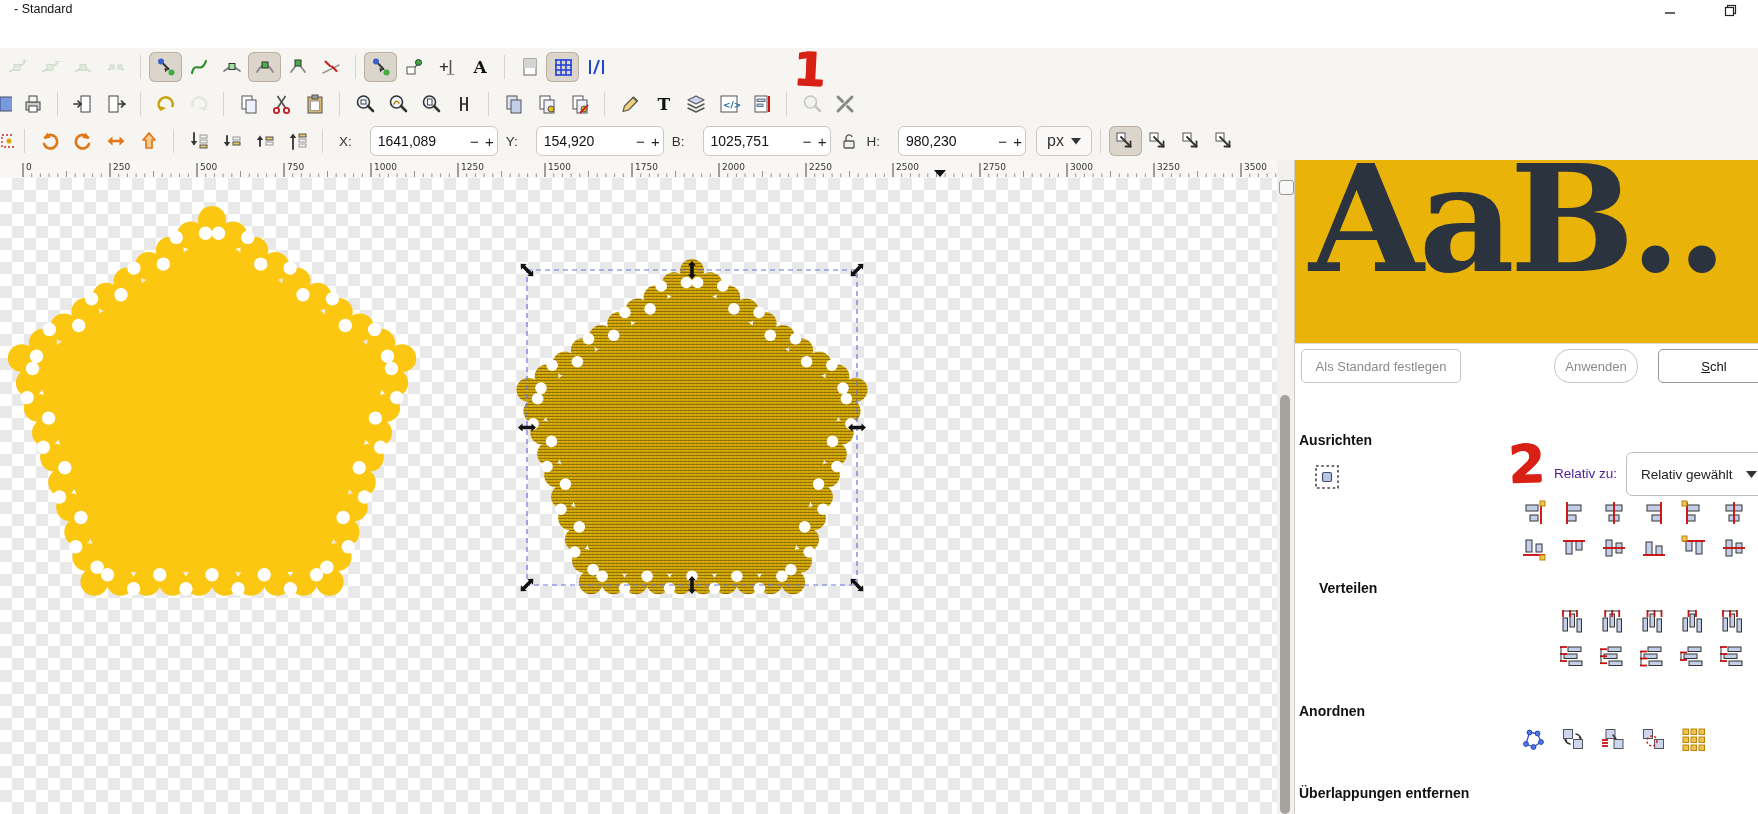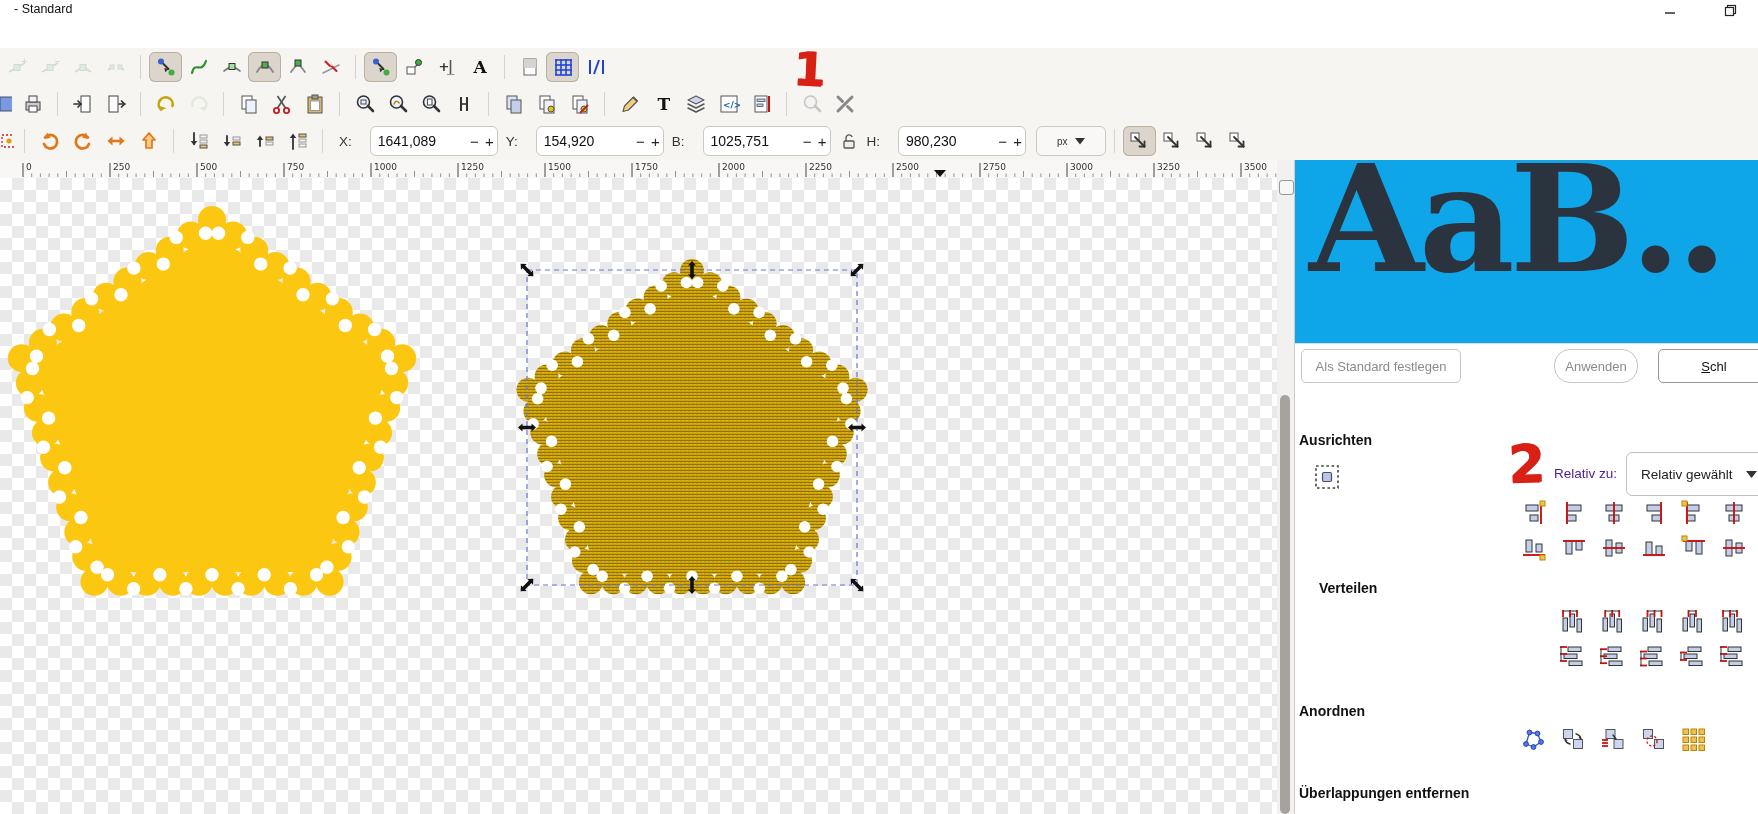--- a/index.html
+++ b/index.html
@@ -24,40 +24,40 @@
   .sep{width:1px;height:24px;background:#d8d4cc;margin:0 8px;flex:none;}
   .tbtn{width:33px;height:30px;border-radius:6px;display:flex;align-items:center;justify-content:center;flex:none;}
   .tbtn.pressed{background:#dbd5cb;box-shadow:inset 0 0 0 1px #b9b1a4;}
   .tbtn.disabled{opacity:.5;}
   .tbtn.clipped{width:16px;overflow:hidden;justify-content:flex-start;}
 
   .field{display:flex;align-items:center;margin-left:8px;flex:none;font-size:13.5px;color:#333;}
   .fieldbox{display:flex;align-items:center;background:#fff;border:1px solid #cdc9c2;border-radius:6px;height:28px;margin-left:18px;}
   .fieldbox input{border:none;outline:none;width:82px;padding:0 7px;font-size:14px;font-family:inherit;color:#111;background:transparent;}
   .stepbtn{width:15px;text-align:center;color:#222;font-size:15px;flex:none;cursor:default;}
-  .unitbtn{display:flex;align-items:center;gap:7px;border:1px solid #cdc9c2;border-radius:6px;height:28px;padding:0 20px;margin-left:10px;background:#f9f8f6;font-size:10px;color:#333;flex:none;}
+  .unitbtn{display:flex;align-items:center;gap:7px;border:1px solid #cdc9c2;border-radius:6px;height:28px;padding:0 10px;margin-left:10px;background:#f9f8f6;font-size:16px;color:#333;flex:none;}
   .lockbtn{margin-left:8px;flex:none;display:flex;align-items:center;}
 
   
   .ruler{position:absolute;top:160px;left:0;width:1280px;height:18px;background:#f8f7f5;border-bottom:1px solid #bdb9b2;}
 
   
   .canvas{position:absolute;top:178px;left:0;width:1277px;height:636px;background-color:#fff;
     background-image:linear-gradient(45deg,#e9e9e9 25%,transparent 25%,transparent 75%,#e9e9e9 75%),
                      linear-gradient(45deg,#e9e9e9 25%,transparent 25%,transparent 75%,#e9e9e9 75%);
     background-size:24px 24px;background-position:0 0,12px 12px;}
 
   
   .vscroll{position:absolute;left:1277px;top:160px;width:17px;height:654px;background:#f2f1ef;}
   .vcorner{position:absolute;left:2px;top:20px;width:13px;height:13px;border:1px solid #9a9a9a;background:#f7f7f7;border-radius:3px;}
   .vthumb{position:absolute;left:3px;top:235px;width:10px;height:419px;background:#a6a39e;border-radius:5px;}
 
   
   .panel{position:absolute;left:1294px;top:160px;width:464px;height:654px;background:#fff;border-left:1px solid #cfccc6;overflow:hidden;}
-  .preview{position:absolute;left:0;top:0;width:464px;height:183px;background:#0ea5e9;border-bottom:1px solid #dcdcdc;overflow:hidden;}
+  .preview{position:absolute;left:0;top:0;width:464px;height:183px;background:#eab308;border-bottom:1px solid #dcdcdc;overflow:hidden;}
   .preview-text{position:absolute;left:14px;top:-28px;font-family:"DejaVu Serif","Liberation Serif",serif;font-weight:700;font-size:148px;color:#2b333f;letter-spacing:-5px;white-space:nowrap;}
   .pbtn{position:absolute;height:34px;border:1px solid #c9c6c0;border-radius:5px;background:#fff;color:#8b8b8b;font-size:13px;display:flex;align-items:center;justify-content:center;font-family:inherit;}
   .pbtn.default{color:#111;border-color:#9b978f;}
   .phead{position:absolute;left:0;top:231px;width:464px;height:33px;border-top:1px solid #dad8d4;border-bottom:1px solid #dad8d4;display:flex;align-items:center;font-size:13px;color:#1a1a1a;}
   .sect{position:absolute;left:4px;font-size:14px;font-weight:bold;color:#111;}
   .selmode{position:absolute;left:16px;top:298px;width:32px;height:38px;display:flex;align-items:center;justify-content:center;}
   .rel-label{position:absolute;left:259px;top:306px;font-size:13.5px;color:#4c1d95;}
   .dropdown{position:absolute;left:331px;top:292px;width:140px;height:42px;border:1px solid #c2bfb9;border-radius:6px;background:#fff;display:flex;align-items:center;font-size:13.5px;color:#222;}
   .dropdown .val{margin-left:14px;flex:1;}
   .dropdown .chev{margin-right:10px;}

